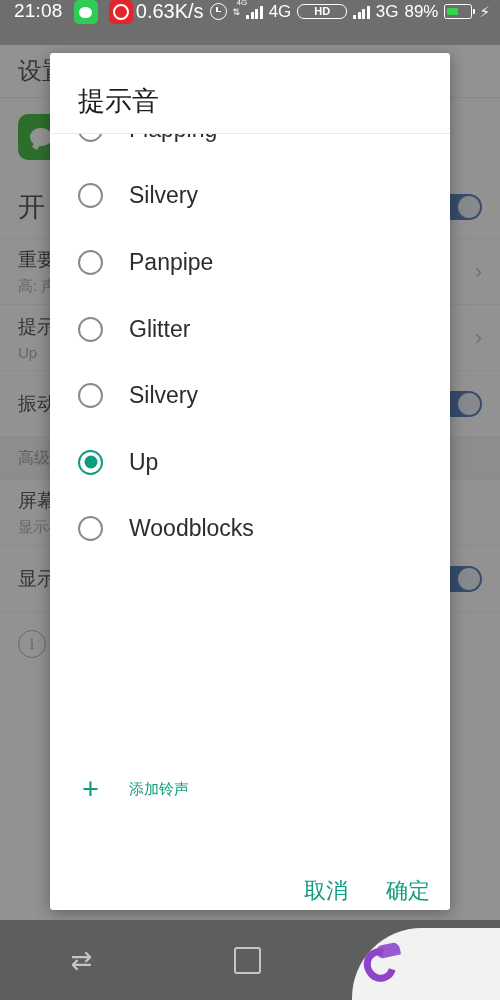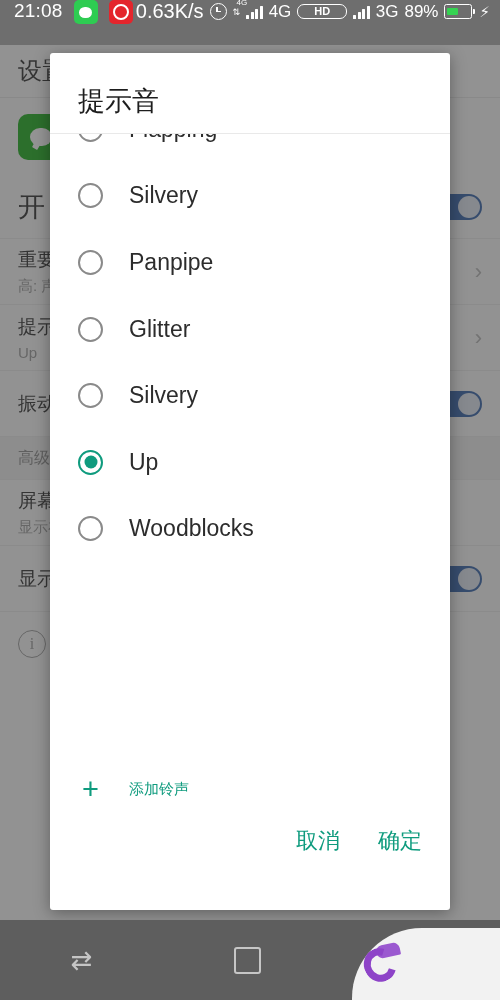--- a/index.html
+++ b/index.html
@@ -87,22 +87,22 @@
   .dlg-list-inner{position:absolute;left:0;top:-38px;width:100%;}
   .opt{height:66.6px;display:flex;align-items:center;padding:0 28px;box-sizing:border-box;}
   .radio{width:25px;height:25px;border-radius:50%;border:2px solid #8a8a8a;flex:none;box-sizing:border-box;}
   .opt.sel .radio{border-color:#0f9b7e;position:relative;}
   .opt.sel .radio:after{content:"";position:absolute;left:50%;top:50%;width:13px;height:13px;border-radius:50%;
     background:#0f9b7e;transform:translate(-50%,-50%);}
   .opt-label{margin-left:26px;font-size:23px;color:#2c2c2c;}
   .addrow{height:66px;display:flex;align-items:center;padding:0 28px;box-sizing:border-box;flex:none;}
   .plus{width:25px;flex:none;color:#0f9b7e;font-size:29px;line-height:25px;text-align:center;font-weight:300;}
   .addrow-label{margin-left:26px;font-size:15px;color:#0f9b7e;}
-  .dlg-actions{flex:none;height:88px;display:flex;align-items:flex-start;justify-content:flex-end;
-    gap:34px;padding:0 26px;box-sizing:border-box;}
+  .dlg-actions{flex:none;height:88px;display:flex;align-items:flex-end;justify-content:flex-end;
+    gap:34px;padding:0 18px;box-sizing:border-box;}
   .dlg-btn{font-size:22px;color:#0f9b7e;background:none;border:0;padding:4px 2px;cursor:pointer;
     font-family:"DejaVu Sans","Liberation Sans",sans-serif;}
 
   
   .navbar{position:absolute;left:0;bottom:0;width:500px;height:80px;background:#5e5e5e;z-index:30;
     display:flex;align-items:center;justify-content:space-around;}
   .nav-ico{color:#d8d8d8;opacity:.85;}
   .nav-swap{font-size:26px;}
   .nav-square{width:23px;height:23px;border:2px solid #d8d8d8;border-radius:3px;opacity:.85;}
   .nav-back{font-size:26px;}

